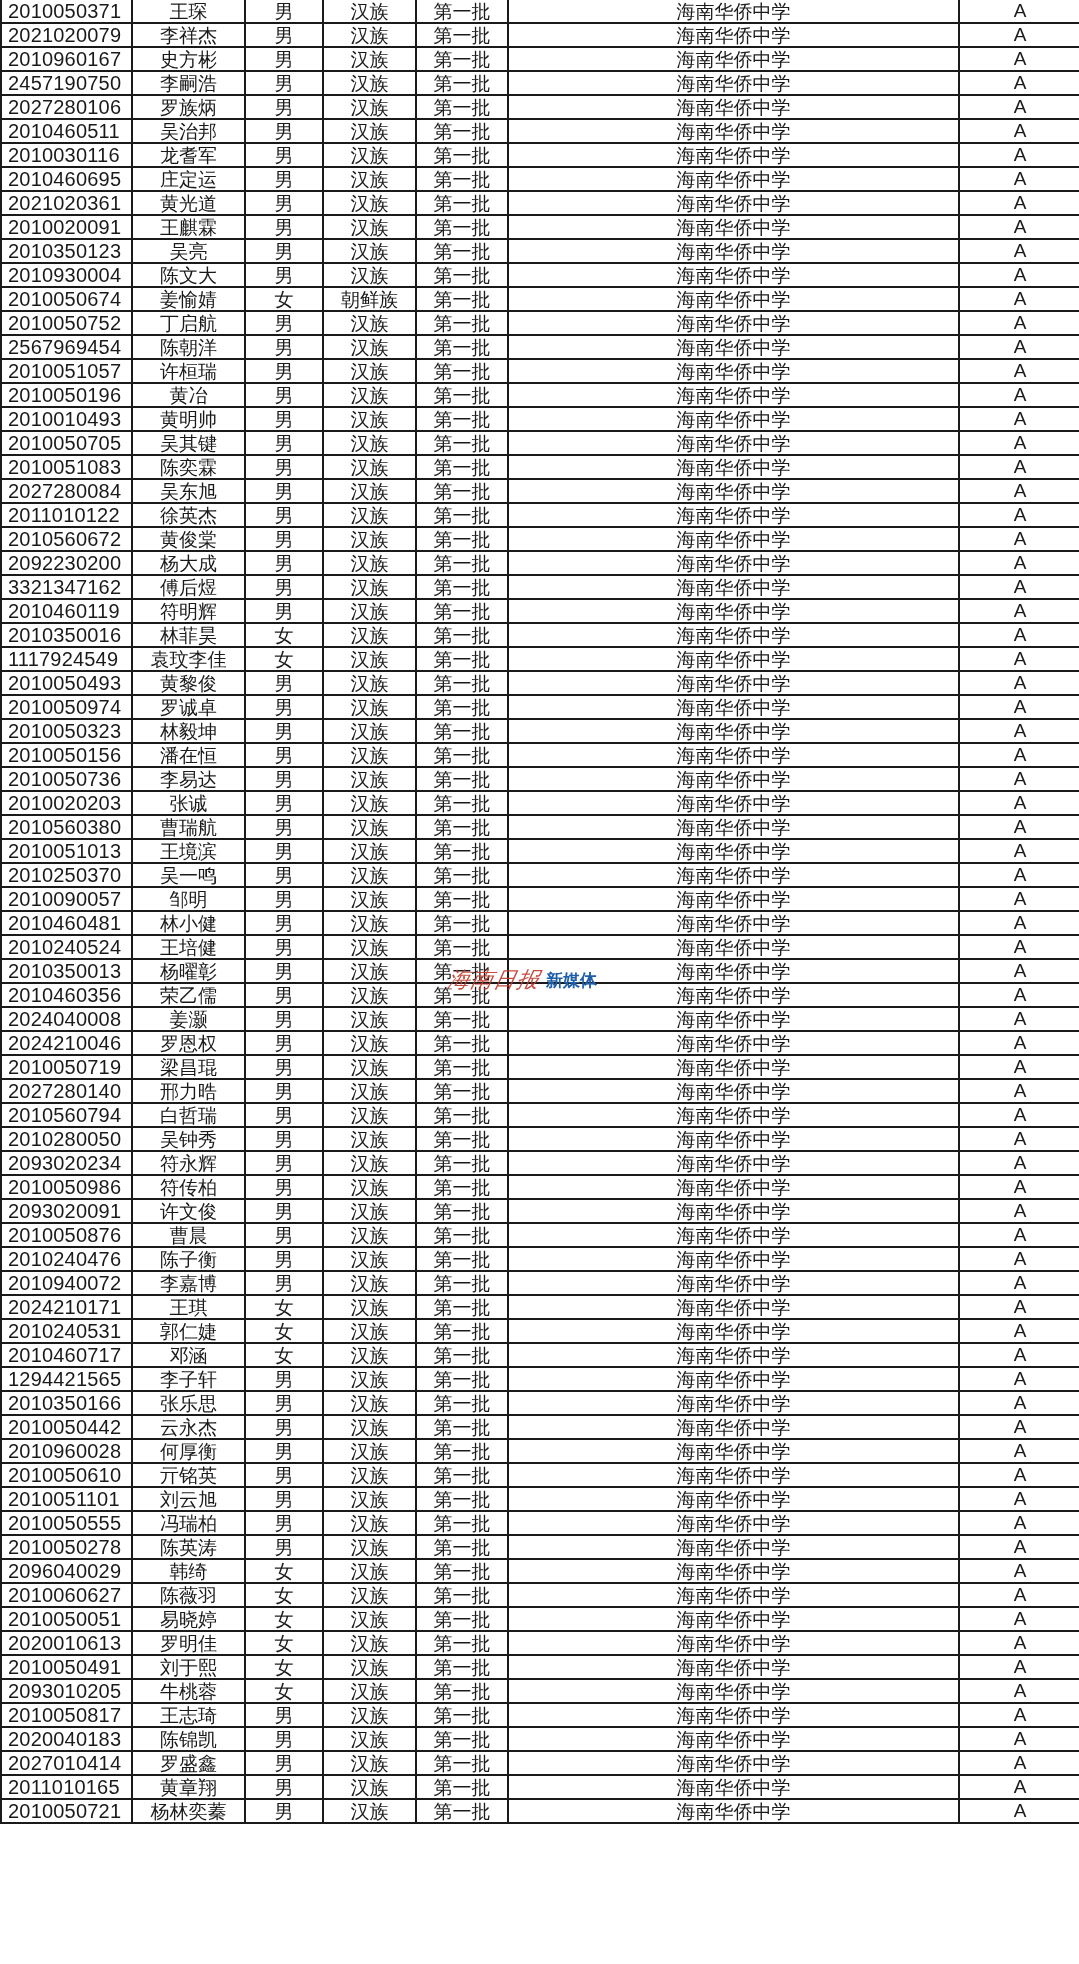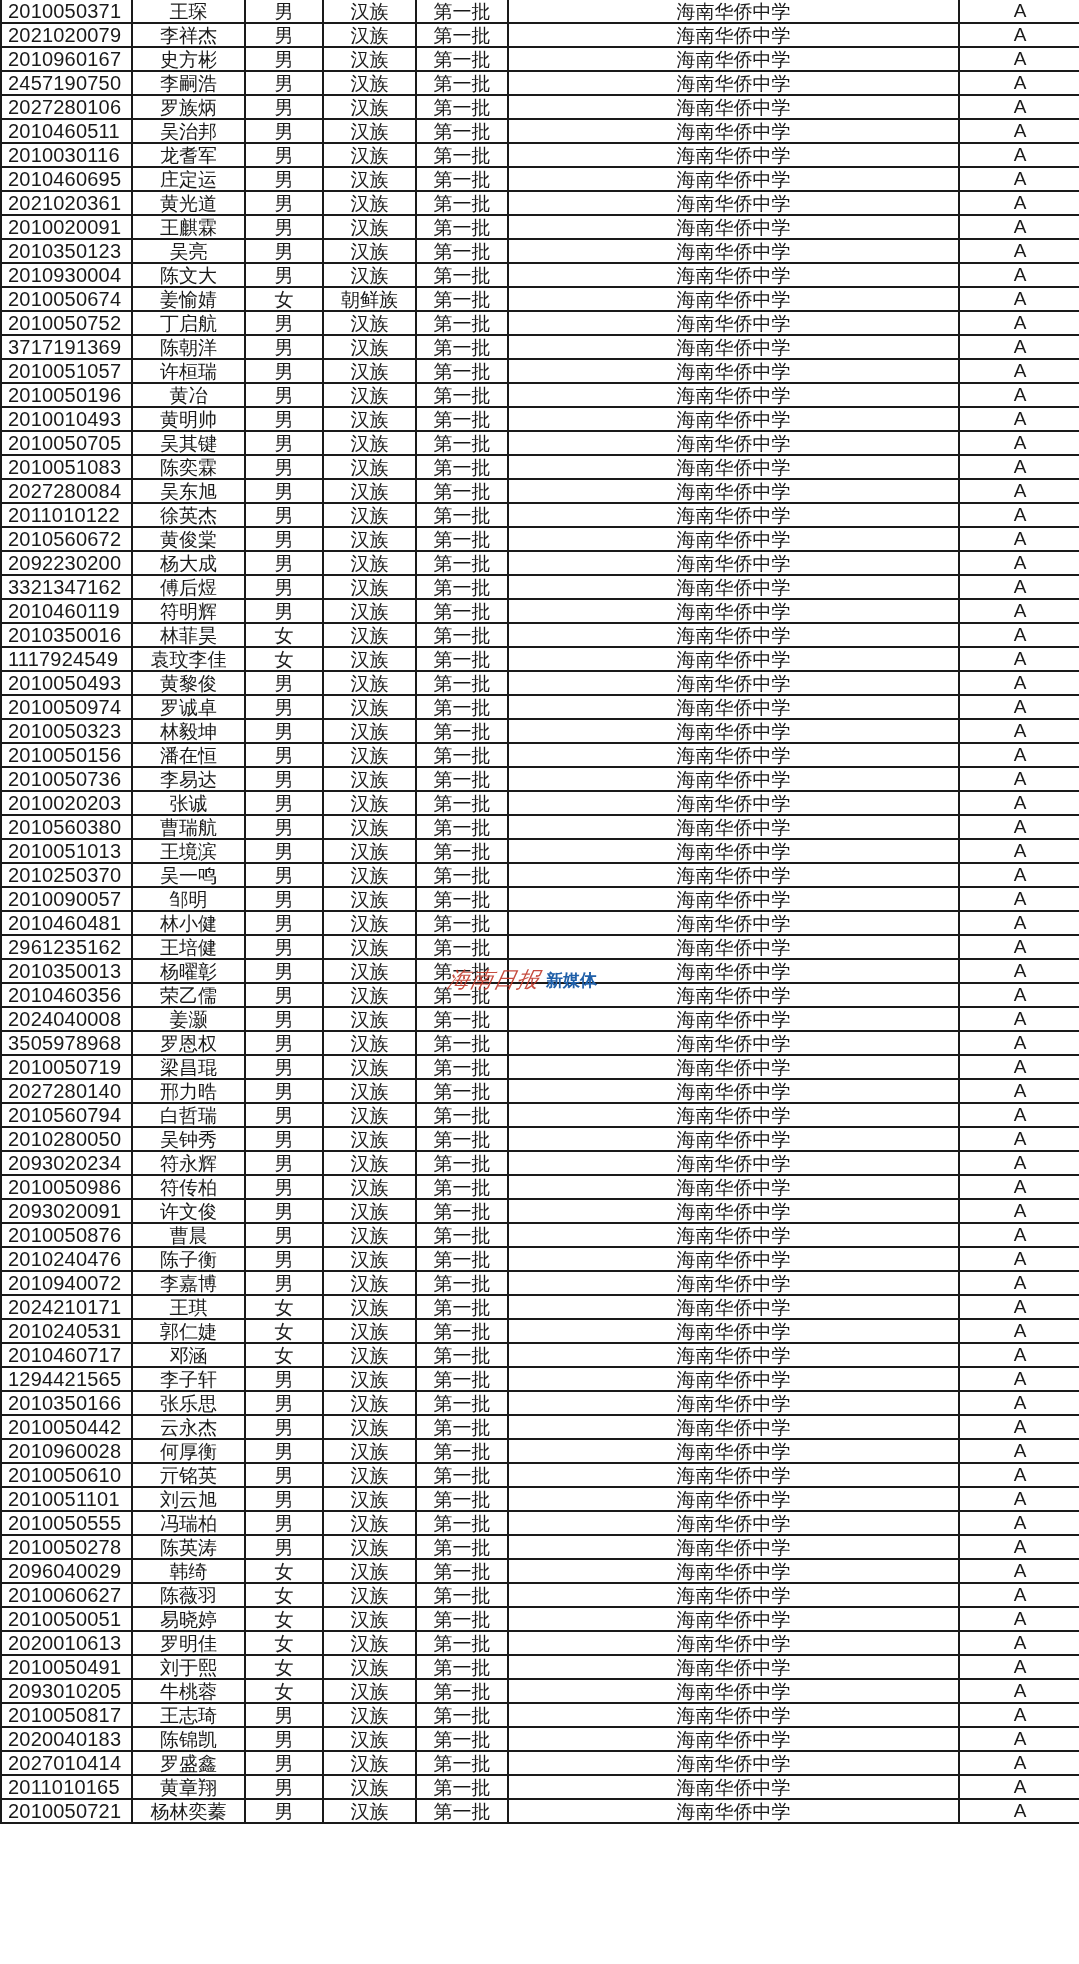--- a/index.html
+++ b/index.html
@@ -171,21 +171,21 @@
         <tr>
           <td class="c-id">2010050752</td>
           <td class="c-name">丁启航</td>
           <td class="c-gender">男</td>
           <td class="c-eth">汉族</td>
           <td class="c-batch">第一批</td>
           <td class="c-school">海南华侨中学</td>
           <td class="c-grade">A</td>
         </tr>
         <tr>
-          <td class="c-id">3717191369</td>
+          <td class="c-id">2567969454</td>
           <td class="c-name">陈朝洋</td>
           <td class="c-gender">男</td>
           <td class="c-eth">汉族</td>
           <td class="c-batch">第一批</td>
           <td class="c-school">海南华侨中学</td>
           <td class="c-grade">A</td>
         </tr>
         <tr>
           <td class="c-id">2010051057</td>
           <td class="c-name">许桓瑞</td>
@@ -396,21 +396,21 @@
         <tr>
           <td class="c-id">2010460481</td>
           <td class="c-name">林小健</td>
           <td class="c-gender">男</td>
           <td class="c-eth">汉族</td>
           <td class="c-batch">第一批</td>
           <td class="c-school">海南华侨中学</td>
           <td class="c-grade">A</td>
         </tr>
         <tr>
-          <td class="c-id">2961235162</td>
+          <td class="c-id">2010240524</td>
           <td class="c-name">王培健</td>
           <td class="c-gender">男</td>
           <td class="c-eth">汉族</td>
           <td class="c-batch">第一批</td>
           <td class="c-school">海南华侨中学</td>
           <td class="c-grade">A</td>
         </tr>
         <tr>
           <td class="c-id">2010350013</td>
           <td class="c-name">杨曜彰</td>
@@ -432,21 +432,21 @@
         <tr>
           <td class="c-id">2024040008</td>
           <td class="c-name">姜灏</td>
           <td class="c-gender">男</td>
           <td class="c-eth">汉族</td>
           <td class="c-batch">第一批</td>
           <td class="c-school">海南华侨中学</td>
           <td class="c-grade">A</td>
         </tr>
         <tr>
-          <td class="c-id">3505978968</td>
+          <td class="c-id">2024210046</td>
           <td class="c-name">罗恩权</td>
           <td class="c-gender">男</td>
           <td class="c-eth">汉族</td>
           <td class="c-batch">第一批</td>
           <td class="c-school">海南华侨中学</td>
           <td class="c-grade">A</td>
         </tr>
         <tr>
           <td class="c-id">2010050719</td>
           <td class="c-name">梁昌琨</td>

